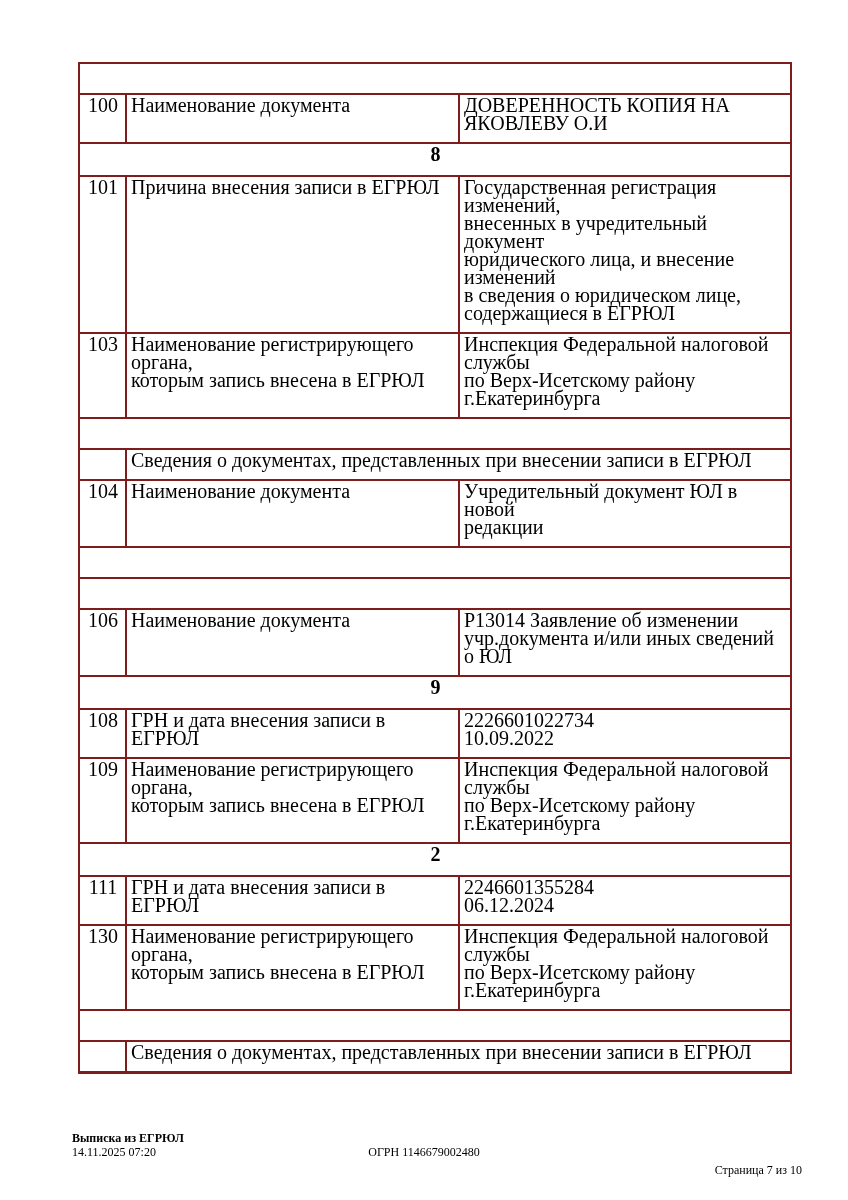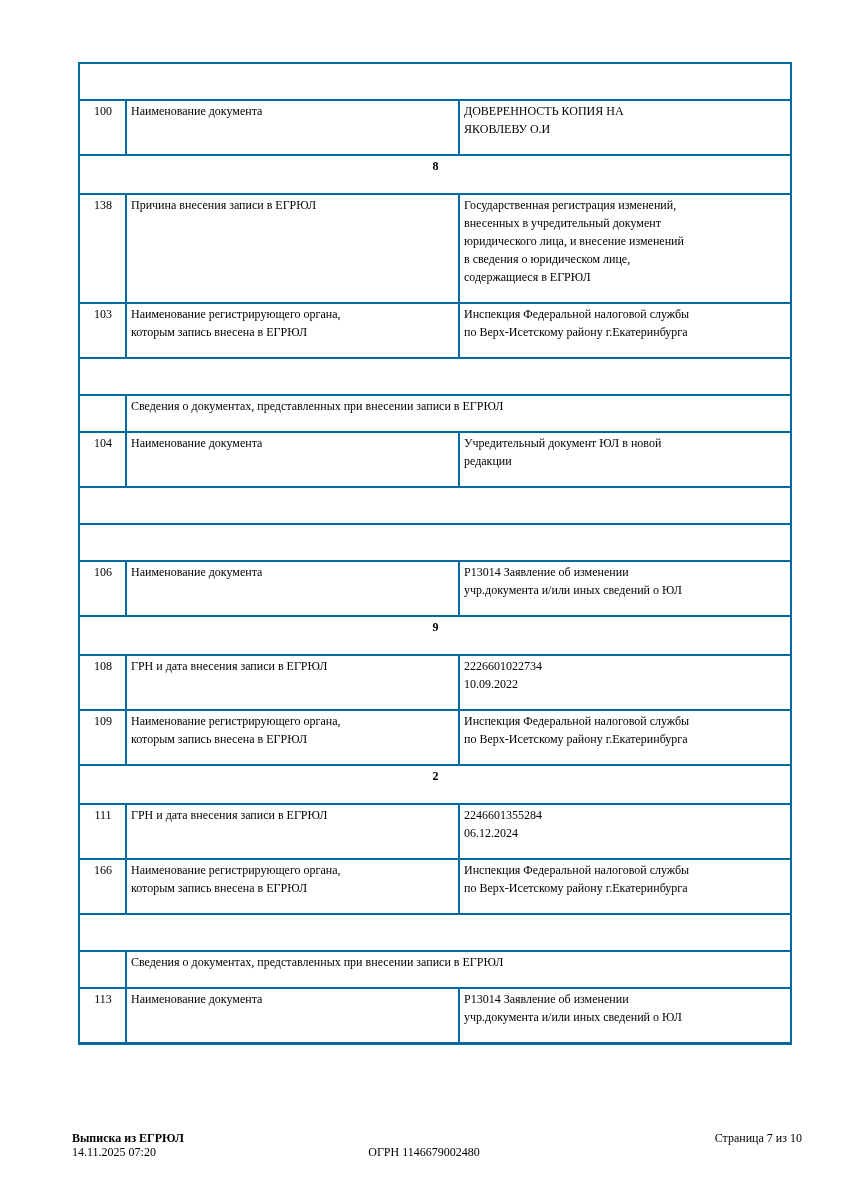--- a/index.html
+++ b/index.html
@@ -14,25 +14,25 @@
   }
   .doc-table {
     position: absolute;
     left: 78px;
     top: 62px;
     width: 712px;
     border-collapse: collapse;
     table-layout: fixed;
   }
   .doc-table td {
-    border: 2px solid #0369a1;
+    border: 2px solid #7f1d1d;
     vertical-align: top;
-    font-size: 12px;
+    font-size: 20px;
     line-height: 18px;
-    padding: 1px 3px 16px 4px;
+    padding: 1px 3px 10px 4px;
     white-space: pre-line;
     word-wrap: break-word;
   }
   .doc-table tr:last-child td { border-bottom-width: 3px; }
   .c-num {
     text-align: center;
     padding-left: 0;
     padding-right: 0;
     white-space: normal;
   }
@@ -54,21 +54,21 @@
   }
   .footer-left { position: absolute; left: 72px; top: 0; }
   .footer-title { font-weight: bold; }
   .footer-center {
     position: absolute;
     left: 0;
     top: 14px;
     width: 848px;
     text-align: center;
   }
-  .footer-right { position: absolute; right: 46px; top: 0; font-family: Liberation Serif, serif; }
+  .footer-right { position: absolute; right: 46px; top: 32px; font-family: Liberation Serif, serif; }
 </style>
 </head>
 <body>
 
 <table class="doc-table">
   <colgroup>
     <col style="width:47px">
     <col style="width:333px">
     <col style="width:332px">
   </colgroup>
@@ -79,21 +79,21 @@
       <tr>
     <td class="c-num">100</td>
     <td class="c-label">Наименование документа</td>
     <td class="c-value">ДОВЕРЕННОСТЬ КОПИЯ НА
 ЯКОВЛЕВУ О.И</td>
   </tr>
       <tr>
     <td class="c-section" colspan="3">8</td>
   </tr>
       <tr>
-    <td class="c-num">138</td>
+    <td class="c-num">101</td>
     <td class="c-label">Причина внесения записи в ЕГРЮЛ</td>
     <td class="c-value">Государственная регистрация изменений,
 внесенных в учредительный документ
 юридического лица, и внесение изменений
 в сведения о юридическом лице,
 содержащиеся в ЕГРЮЛ</td>
   </tr>
       <tr>
     <td class="c-num">103</td>
     <td class="c-label">Наименование регистрирующего органа,
@@ -145,38 +145,32 @@
       <tr>
     <td class="c-section" colspan="3">2</td>
   </tr>
       <tr>
     <td class="c-num">111</td>
     <td class="c-label">ГРН и дата внесения записи в ЕГРЮЛ</td>
     <td class="c-value">2246601355284
 06.12.2024</td>
   </tr>
       <tr>
-    <td class="c-num">166</td>
+    <td class="c-num">130</td>
     <td class="c-label">Наименование регистрирующего органа,
 которым запись внесена в ЕГРЮЛ</td>
     <td class="c-value">Инспекция Федеральной налоговой службы
 по Верх-Исетскому району г.Екатеринбурга</td>
   </tr>
       <tr>
     <td class="c-spacer" colspan="3"></td>
   </tr>
       <tr>
     <td class="c-num"></td>
     <td class="c-subheader" colspan="2">Сведения о документах, представленных при внесении записи в ЕГРЮЛ</td>
-  </tr>
-      <tr>
-    <td class="c-num">113</td>
-    <td class="c-label">Наименование документа</td>
-    <td class="c-value">Р13014 Заявление об изменении
-учр.документа и/или иных сведений о ЮЛ</td>
   </tr>
     </tbody>
 </table>
 
 <div class="footer">
   <div class="footer-left">
     <div class="footer-title">Выписка из ЕГРЮЛ</div>
     <div>14.11.2025 07:20</div>
   </div>
   <div class="footer-center">ОГРН 1146679002480</div>

